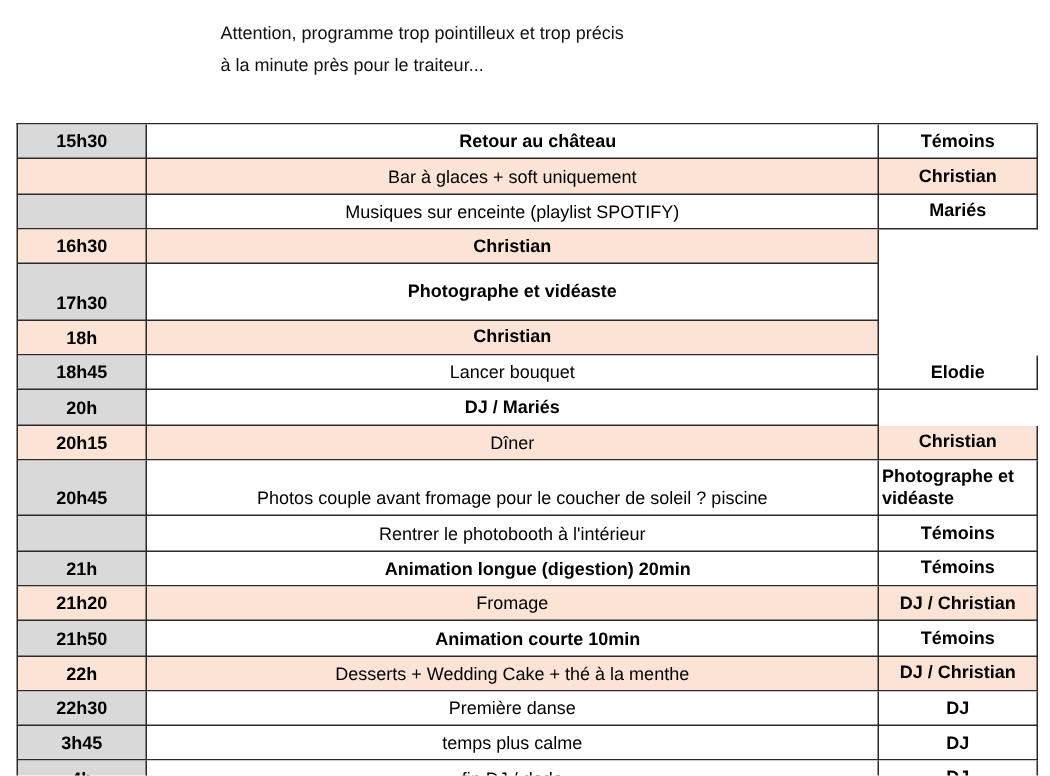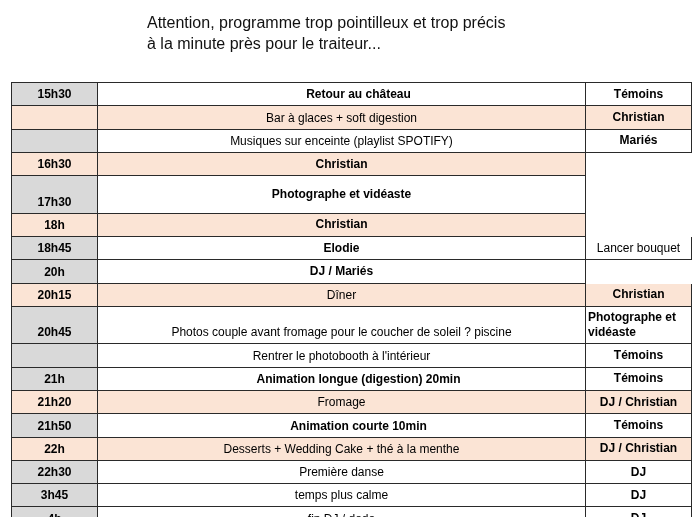--- a/index.html
+++ b/index.html
@@ -12,21 +12,21 @@
     height: 517px;
     position: relative;
     overflow: hidden;
     font-family: "Liberation Sans", sans-serif;
     color: #000;
   }
   .page-title {
     position: absolute;
     left: 147px;
     top: 12px;
-    font-size: 16px;
+    font-size: 12px;
     line-height: 21px;
     color: #111;
     white-space: nowrap;
   }
   .schedule-table {
     position: absolute;
     left: 11px;
     top: 62px;
     width: 680px;
     border-top: 1.5px solid #2a2a2a;
@@ -85,21 +85,21 @@
 </div>
 
 <div class="schedule-table">
     <div class="row">
       <div class="cell time">15h30</div>
       <div class="cell event bold">Retour au château</div>
       <div class="cell who">Témoins</div>
     </div>
     <div class="row peach">
       <div class="cell time"></div>
-      <div class="cell event">Bar à glaces + soft digestion</div>
+      <div class="cell event">Bar à glaces + soft uniquement</div>
       <div class="cell who">Christian</div>
     </div>
     <div class="row">
       <div class="cell time"></div>
       <div class="cell event">Musiques sur enceinte (playlist SPOTIFY)</div>
       <div class="cell who">Mariés</div>
     </div>
     <div class="row peach">
       <div class="cell time">16h30</div>
       <div class="cell who">Christian</div>
@@ -107,22 +107,22 @@
     <div class="row tall">
       <div class="cell time">17h30</div>
       <div class="cell who">Photographe et vidéaste</div>
     </div>
     <div class="row peach">
       <div class="cell time">18h</div>
       <div class="cell who">Christian</div>
     </div>
     <div class="row">
       <div class="cell time">18h45</div>
+      <div class="cell event">Lancer bouquet</div>
       <div class="cell who">Elodie</div>
-      <div class="cell event">Lancer bouquet</div>
     </div>
     <div class="row">
       <div class="cell time">20h</div>
       <div class="cell who">DJ / Mariés</div>
     </div>
     <div class="row peach">
       <div class="cell time">20h15</div>
       <div class="cell event">Dîner</div>
       <div class="cell who">Christian</div>
     </div>

